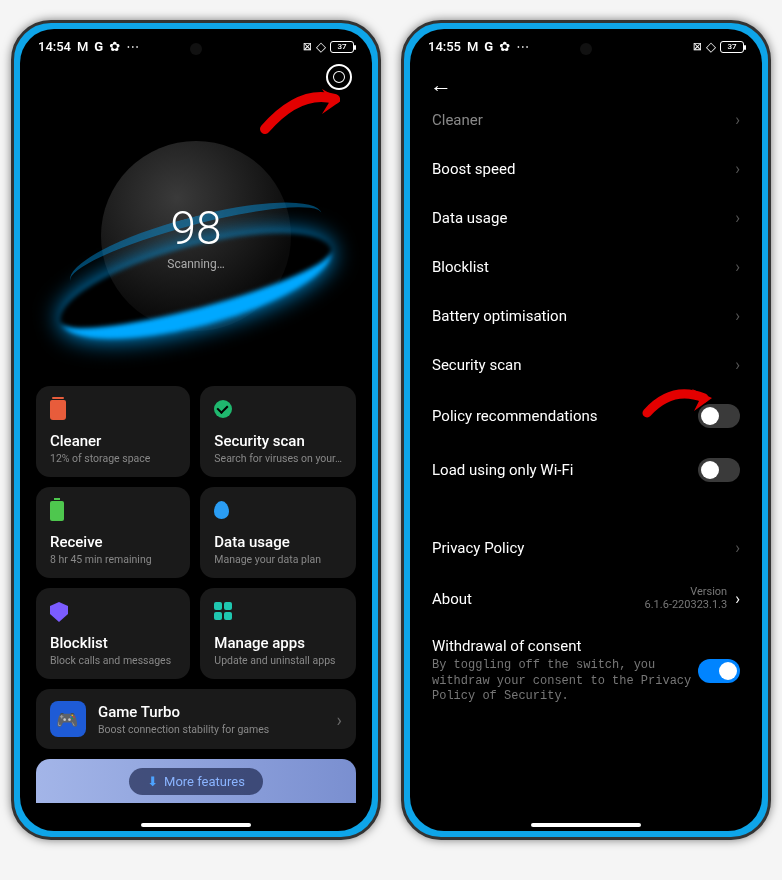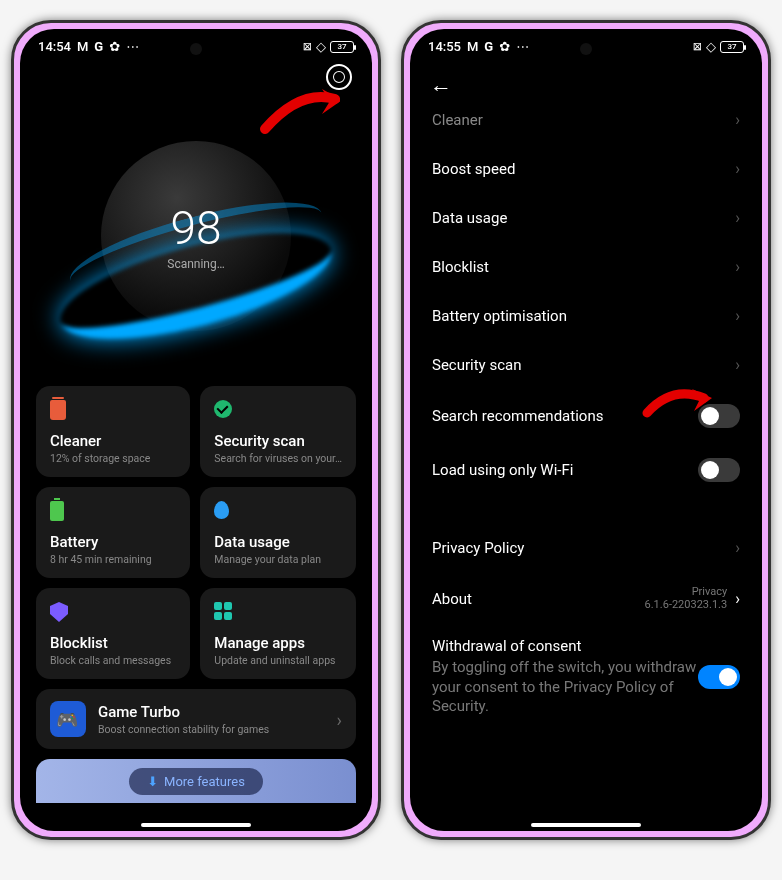--- a/index.html
+++ b/index.html
@@ -1,17 +1,17 @@
 <!DOCTYPE html>
 <html><head>
 <meta charset="utf-8">
 <style>
   * { margin: 0; padding: 0; box-sizing: border-box; font-family: -apple-system, BlinkMacSystemFont, "Segoe UI", Roboto, sans-serif; }
   body { background: #f5f5f5; width: 782px; height: 880px; display: flex; justify-content: center; align-items: flex-start; gap: 20px; padding: 20px 10px; }
-  .phone-frame { width: 370px; height: 820px; background: #f0abfc; border-radius: 40px; position: relative; overflow: hidden; border: 3px solid #333; box-shadow: 0 0 10px rgba(0,0,0,0.5); }
+  .phone-frame { width: 370px; height: 820px; background: #0ea5e9; border-radius: 40px; position: relative; overflow: hidden; border: 3px solid #333; box-shadow: 0 0 10px rgba(0,0,0,0.5); }
   .screen { position: absolute; inset: 6px; background: #000; border-radius: 34px; overflow: hidden; color: #fff; }
   .notch { position: absolute; top: 14px; left: 50%; transform: translateX(-50%); width: 12px; height: 12px; background: #111; border-radius: 50%; z-index: 10; }
   .status-bar { display: flex; justify-content: space-between; align-items: center; padding: 10px 18px 4px; font-size: 13px; font-weight: 500; }
   .status-left { display: flex; gap: 6px; align-items: center; }
   .status-right { display: flex; gap: 4px; align-items: center; }
   .battery-box { border: 1.3px solid #fff; border-radius: 3px; width: 24px; height: 12px; display: flex; align-items: center; font-size: 8px; justify-content: center; position: relative; }
   .battery-box::after { content:''; position:absolute; right:-3px; top:3px; width:2px; height:5px; background:#fff; border-radius:1px;}
   
   .top-row { display: flex; justify-content: flex-end; padding: 6px 20px; }
   .gear-ring { width: 26px; height: 26px; border: 2px solid #fff; border-radius: 50%; transform: rotate(45deg); position: relative; }
@@ -41,21 +41,21 @@
   .settings-list { padding: 0 4px; }
   .row { padding: 15px 18px; display: flex; align-items: center; cursor: pointer; font-size: 15px; }
   .row .lbl { flex: 1; }
   .row .chevr { color: #555; font-size: 16px; }
   .row.cut { padding-top: 2px; color: #888; }
   .section-label { font-size: 11px; color: #777; letter-spacing: 0.5px; padding: 24px 18px 8px; }
   .toggle { width: 42px; height: 24px; background: #3a3a3a; border-radius: 12px; position: relative; cursor: pointer; flex-shrink: 0; }
   .toggle .knob { position: absolute; width: 18px; height: 18px; background: #fff; border-radius: 50%; top: 3px; left: 3px; }
   .toggle.on { background: #0084ff; }
   .toggle.on .knob { left: auto; right: 3px; }
-  .row-sub { font-size: 15px; color: #777; margin-top: 3px; line-height: 1.3; }
+  .row-sub { font-size: 12px; color: #777; margin-top: 3px; line-height: 1.3; font-family: Liberation Mono, monospace; }
   .row-multi { padding: 13px 18px; display: flex; align-items: center; cursor: pointer; }
   .row-multi .content { flex: 1; min-width: 0; }
   .about-right { text-align: right; font-size: 11px; color: #777; margin-right: 8px; }
   
   .ic-trash { width:16px; height:20px; background:#e85c3b; border-radius:2px 2px 3px 3px; position:relative; }
   .ic-trash::before { content:''; position:absolute; top:-3px; left:2px; width:12px; height:2px; background:#e85c3b; border-radius:1px;}
   .ic-check { width:18px; height:18px; background:#1fb76e; border-radius:50%; position:relative;}
   .ic-check::after { content:''; position:absolute; left:5px; top:3px; width:5px; height:8px; border-right:2px solid #000; border-bottom:2px solid #000; transform:rotate(45deg);}
   .ic-batt { width:14px; height:20px; background:#4ec74e; border-radius:2px; position:relative;}
   .ic-batt::before { content:''; position:absolute; top:-3px; left:4px; width:6px; height:2px; background:#4ec74e;}
@@ -115,21 +115,21 @@
         <div class="tile-icon">
             <div class="ic-check"></div>
           </div>
         <div class="tile-title">Security scan</div>
         <div class="tile-sub">Search for viruses on your…</div>
       </div>
       <div class="tile">
         <div class="tile-icon">
             <div class="ic-batt"></div>
           </div>
-        <div class="tile-title">Battery</div>
+        <div class="tile-title">Receive</div>
         <div class="tile-sub">8 hr 45 min  remaining</div>
       </div>
       <div class="tile">
         <div class="tile-icon">
             <div class="ic-drop"></div>
           </div>
         <div class="tile-title">Data usage</div>
         <div class="tile-sub">Manage your data plan</div>
       </div>
       <div class="tile">
@@ -214,21 +214,21 @@
       </div>
       <div class="row">
         <span class="lbl">Battery optimisation</span>
         <span class="chevr">›</span>
       </div>
       <div class="row">
         <span class="lbl">Security scan</span>
         <span class="chevr">›</span>
       </div>
       <div class="row" style="position:relative">
-        <span class="lbl">Search recommendations</span>
+        <span class="lbl">Policy recommendations</span>
         <div class="toggle">
             <div class="knob"></div>
           </div>
         <svg class="arrow-body" style="top:-6px; left:228px; width:70px; height:36px; position:absolute;">
           <path d="M5 30 Q 30 2 62 15" stroke="#e30000" stroke-width="9" fill="none" stroke-linecap="round"></path>
           <polygon points="50,6 70,15 52,28 58,16" fill="#e30000"></polygon>
         </svg>
       </div>
       <div class="row">
         <span class="lbl">Load using only Wi-Fi</span>
@@ -239,21 +239,21 @@
       <div style="height:26px"></div>
       <div class="row">
         <span class="lbl">Privacy Policy</span>
         <span class="chevr">›</span>
       </div>
       <div class="row-multi">
         <div class="content">
           <span style="font-size:15px">About</span>
         </div>
         <div class="about-right">
-          <div>Privacy</div>
+          <div>Version</div>
           <div>6.1.6-220323.1.3</div>
         </div>
         <span class="chevr">›</span>
       </div>
       <div class="row-multi">
         <div class="content">
           <div style="font-size:15px">Withdrawal of consent</div>
           <div class="row-sub">By toggling off the switch, you withdraw your consent to the Privacy Policy of Security.</div>
         </div>
         <div class="toggle on">

